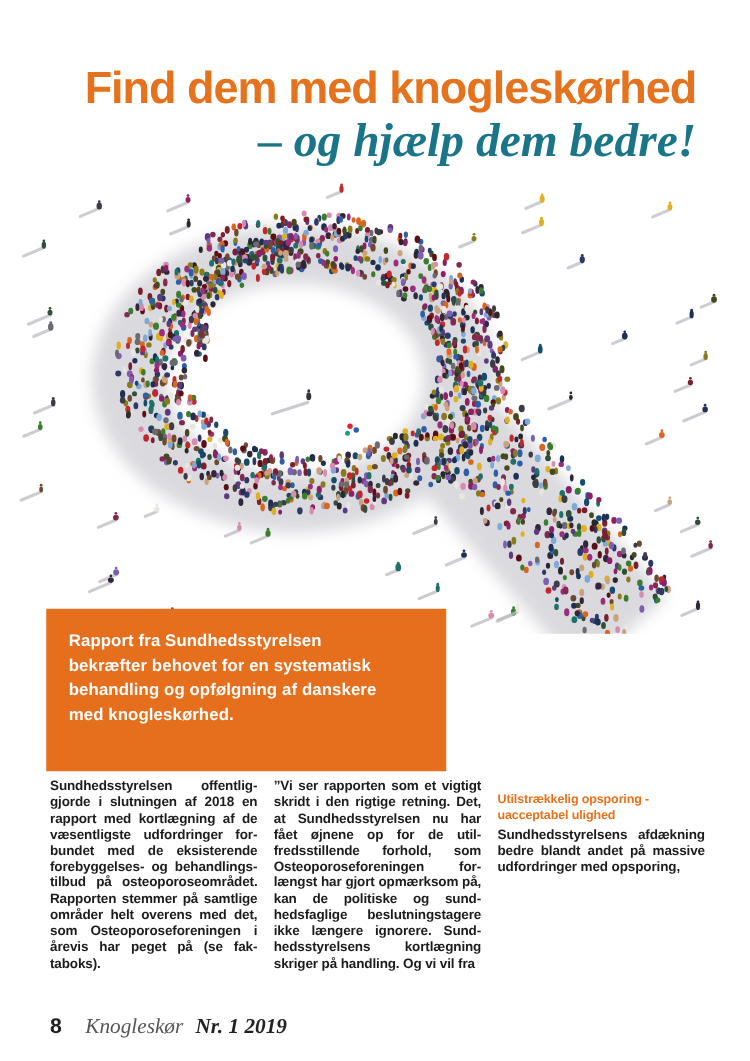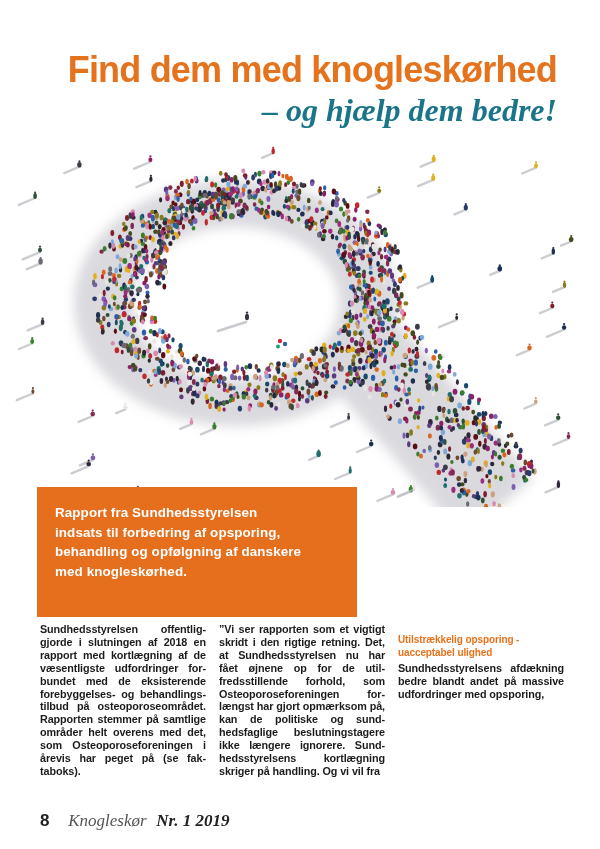--- a/index.html
+++ b/index.html
@@ -6,21 +6,21 @@
   .page{
     position:relative;width:600px;height:849px;background:#ffffff;overflow:hidden;
     font-family:"Liberation Sans",sans-serif;
   }
   .headline{position:absolute;top:50px;left:0;right:43px;text-align:right;}
   .headline h1{
     margin:0;font-size:36px;font-weight:bold;letter-spacing:-0.8px;
     color:#e5721d;line-height:1.1;font-family:"Liberation Sans",sans-serif;
   }
   .headline h2{
-    margin:3px 0 0;font-size:32px;font-weight:bold;font-style:italic;
+    margin:3px 0 0;font-size:38px;font-weight:bold;font-style:italic;
     color:#1b7589;font-family:"Liberation Serif",serif;line-height:1.1;
   }
   .hero{position:absolute;top:145px;left:0;width:600px;height:362px;}
   .quote-box{
     position:absolute;left:37px;top:487px;width:320px;height:130px;z-index:5;
     background:#e66f1e;color:#ffffff;box-sizing:border-box;padding:16px 18px;
     font-size:13.4px;line-height:19.6px;font-weight:bold;letter-spacing:0.1px;
   }
   .cols{position:absolute;top:623px;left:40px;display:flex;gap:13px;z-index:6;}
   .col{
@@ -1940,21 +1940,21 @@
           <circle cx="247" cy="167.6" r="1.2" fill="#33343c"></circle>
           <circle cx="280" cy="196" r="2.2" fill="#d7263d"></circle>
           <circle cx="285" cy="199" r="2.2" fill="#2d5fa8"></circle>
           <circle cx="278" cy="201.5" r="2" fill="#18a07a"></circle>
         </g>
     </svg>
   </div>
 
   <div class="quote-box">
     <div>Rapport fra Sundhedsstyrelsen</div>
-    <div>indsats til forbedring af opsporing,</div>
+    <div>bekræfter behovet for en systematisk</div>
     <div>behandling og opfølgning af danskere</div>
     <div>med knogleskørhed.</div>
   </div>
 
   <div class="cols">
     <div class="col">
       <p>Sundhedsstyrelsen offentlig­gjorde i slutningen af 2018 en rapport med kortlægning af de væsentligste udfordringer for­bundet med de eksisterende forebyggelses- og behandlings­tilbud på osteoporoseområdet. Rapporten stemmer på samtlige områder helt overens med det, som Osteoporoseforeningen i årevis har peget på (se fak­taboks).</p>
     </div>
     <div class="col">
       <p>”Vi ser rapporten som et vig­tigt skridt i den rigtige retning. Det, at Sundhedsstyrelsen nu har fået øjnene op for de util­fredsstillende forhold, som Osteoporoseforeningen for­længst har gjort opmærksom på, kan de politiske og sund­hedsfaglige beslutningstagere ikke længere ignorere. Sund­hedsstyrelsens kortlægning skriger på handling. Og vi vil fra</p>

